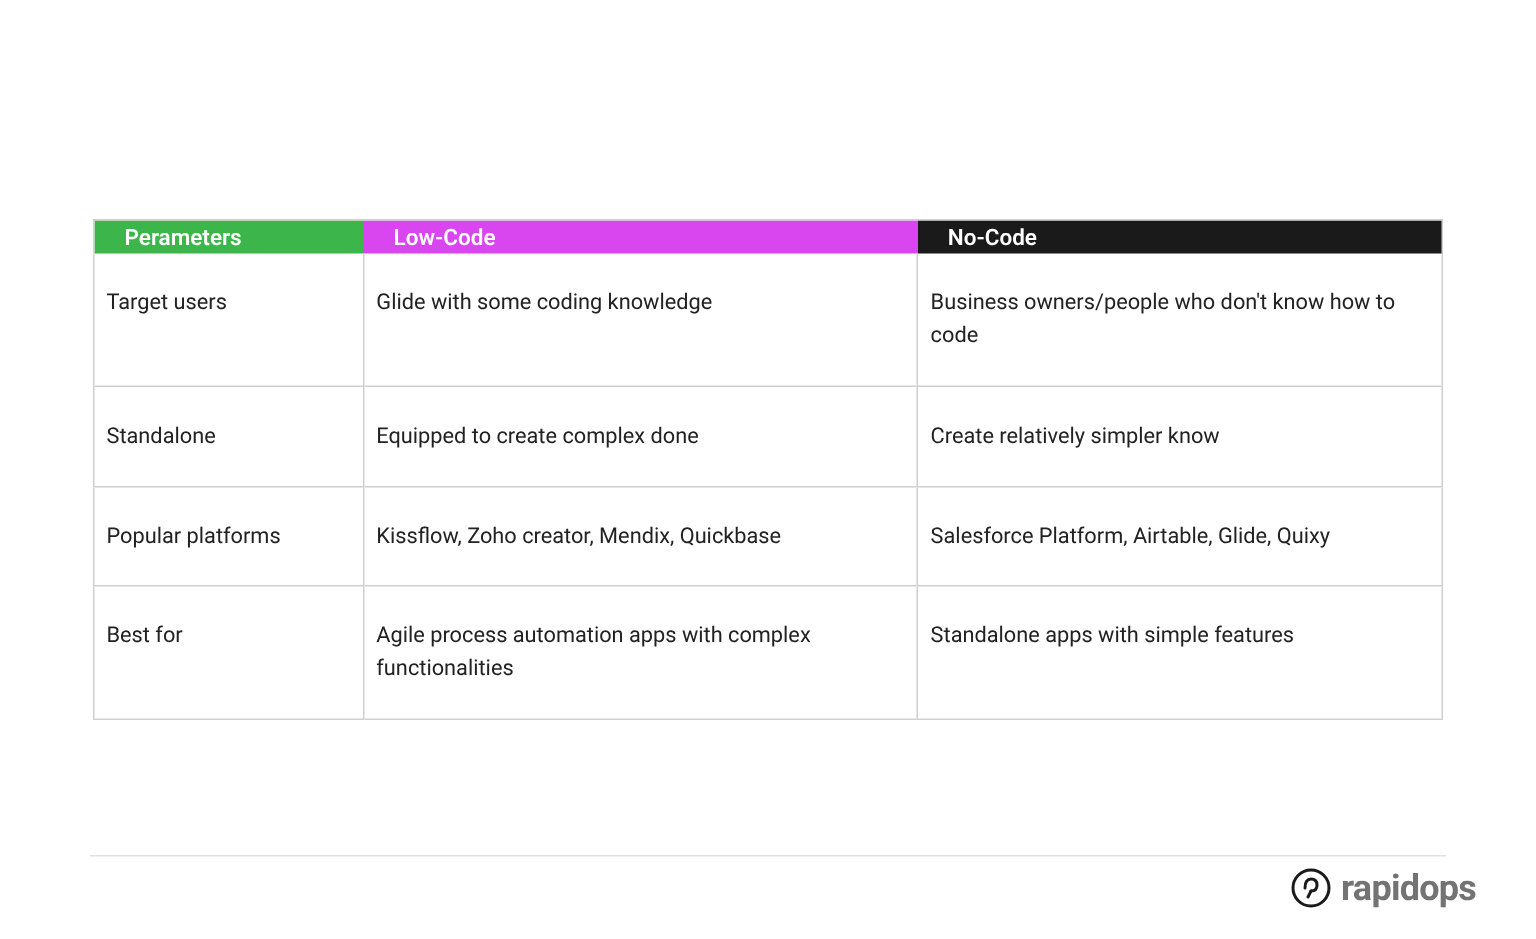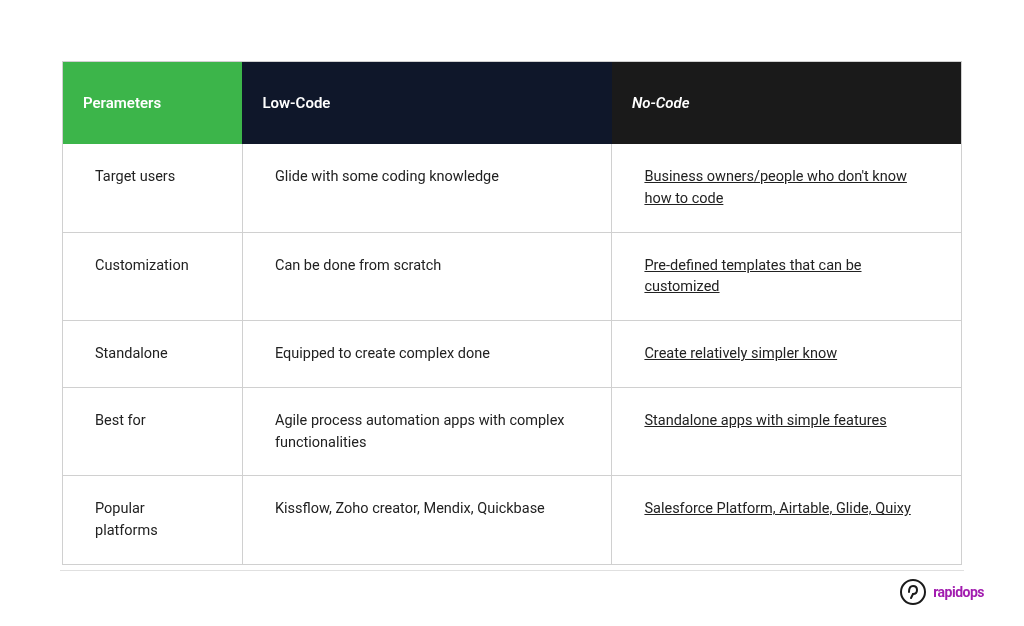--- a/index.html
+++ b/index.html
@@ -25,61 +25,59 @@
       margin: 0 auto;
     }
 
     .comparison-table {
       width: 100%;
       border-collapse: collapse;
       border: 1px solid #d0d0d0;
     }
 
     .comparison-table thead tr th {
-      padding: 32px 20px;
+      padding: 2px 20px;
       font-size: 15px;
       font-weight: 600;
       text-align: left;
     }
 
     .header-parameters {
       background-color: #3cb54a;
       color: #ffffff;
       width: 180px;
     }
 
     .header-lowcode {
-      background-color: #0f172a;
+      background-color: #d946ef;
       color: #ffffff;
       width: 370px;
     }
 
     .header-nocode {
       background-color: #1a1a1a;
       color: #ffffff;
       width: 350px;
-      font-style: italic;
     }
 
     .comparison-table tbody tr {
       border-bottom: 1px solid #d0d0d0;
     }
 
     .comparison-table tbody tr td {
-      padding: 22px 32px;
+      padding: 22px 8px;
       font-size: 14.5px;
       color: #222222;
       vertical-align: top;
       border-right: 1px solid #d0d0d0;
       line-height: 1.5;
     }
 
     .comparison-table tbody tr td:last-child {
       border-right: none;
-      text-decoration: underline;
     }
 
     .td-param {
       color: #333333;
       font-size: 14.5px;
     }
 
     .footer {
       position: absolute;
       bottom: 20px;
@@ -103,23 +101,23 @@
       align-items: center;
       gap: 6px;
     }
 
     .logo-icon {
       width: 28px;
       height: 28px;
     }
 
     .logo-text {
-      font-size: 14px;
+      font-size: 24px;
       font-weight: 700;
-      color: #a21caf;
+      color: #737373;
       letter-spacing: -0.5px;
     }
   </style>
 </head>
 <body>
 
 <div class="main-container">
   <table class="comparison-table">
     <thead>
       <tr>
@@ -128,38 +126,33 @@
         <th class="header-nocode">No-Code</th>
       </tr>
     </thead>
     <tbody id="table-body">
     <tr>
           <td class="td-param">Target users</td>
           <td>Glide with some coding knowledge</td>
           <td>Business owners/people who don't know how to code</td>
         </tr>
         <tr>
-          <td class="td-param">Customization</td>
-          <td>Can be done from scratch</td>
-          <td>Pre-defined templates that can be customized</td>
-        </tr>
-        <tr>
           <td class="td-param">Standalone</td>
           <td>Equipped to create complex done</td>
           <td>Create relatively simpler know</td>
         </tr>
         <tr>
+          <td class="td-param">Popular platforms</td>
+          <td>Kissflow, Zoho creator, Mendix, Quickbase</td>
+          <td>Salesforce Platform, Airtable, Glide, Quixy</td>
+        </tr>
+        <tr>
           <td class="td-param">Best for</td>
           <td>Agile process automation apps with complex functionalities</td>
           <td>Standalone apps with simple features</td>
-        </tr>
-        <tr>
-          <td class="td-param">Popular platforms</td>
-          <td>Kissflow, Zoho creator, Mendix, Quickbase</td>
-          <td>Salesforce Platform, Airtable, Glide, Quixy</td>
         </tr>
       </tbody>
   </table>
 </div>
 
 <div class="footer-divider"></div>
 
 <div class="footer">
   <div class="rapidops-logo">
     <svg class="logo-icon" viewBox="0 0 28 28" fill="none" xmlns="http://www.w3.org/2000/svg">

